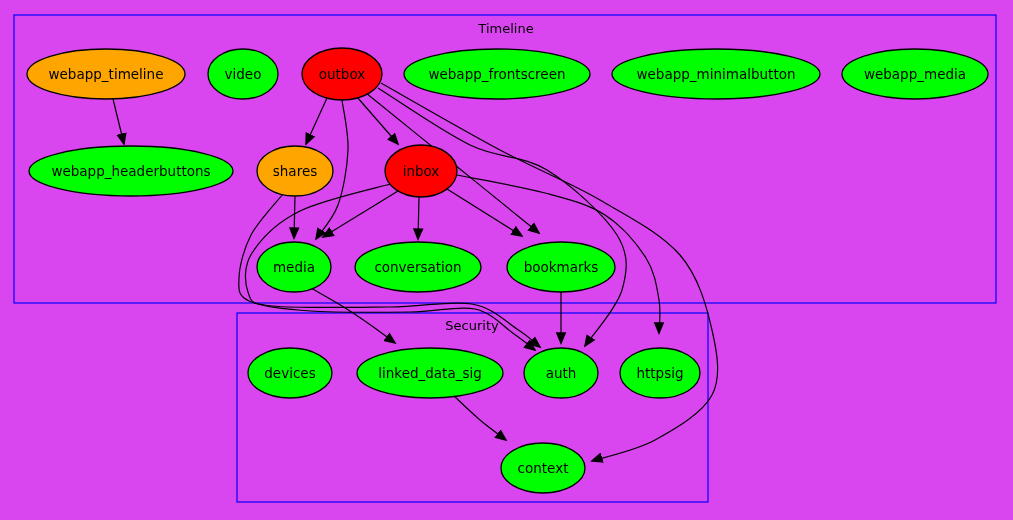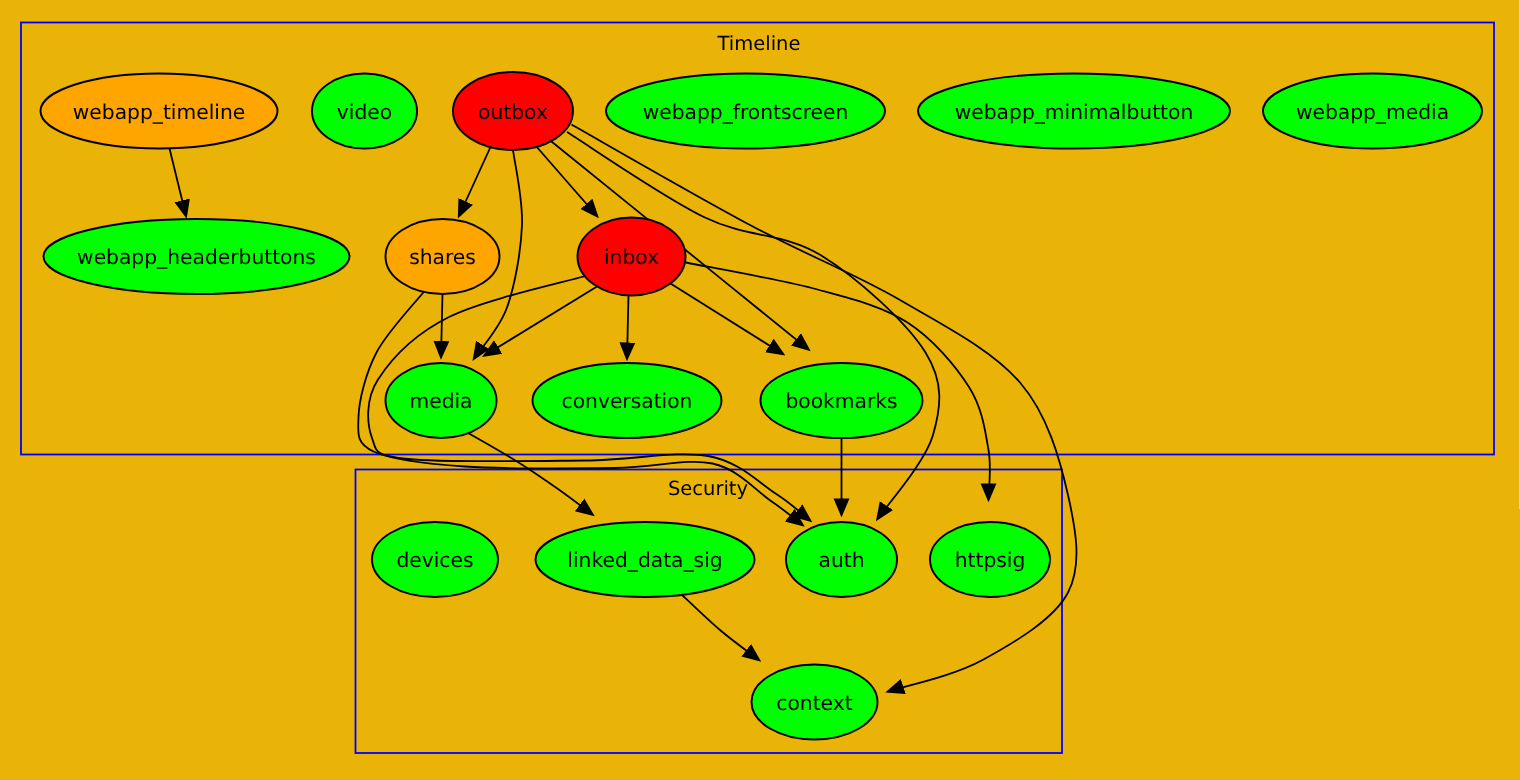--- a/index.html
+++ b/index.html
@@ -5,21 +5,21 @@
   html, body {
     margin: 0;
     padding: 0;
     background: #ffffff;
     font-family: "DejaVu Sans", "Liberation Sans", sans-serif;
   }
   .canvas {
     width: 1013px;
     height: 520px;
     position: relative;
-    background: #eab308;
+    background: #d946ef;
     overflow: hidden;
   }
   svg text {
     font-family: "DejaVu Sans", "Liberation Sans", sans-serif;
     fill: #000000;
   }
 </style>
 </head>
 <body>
 

